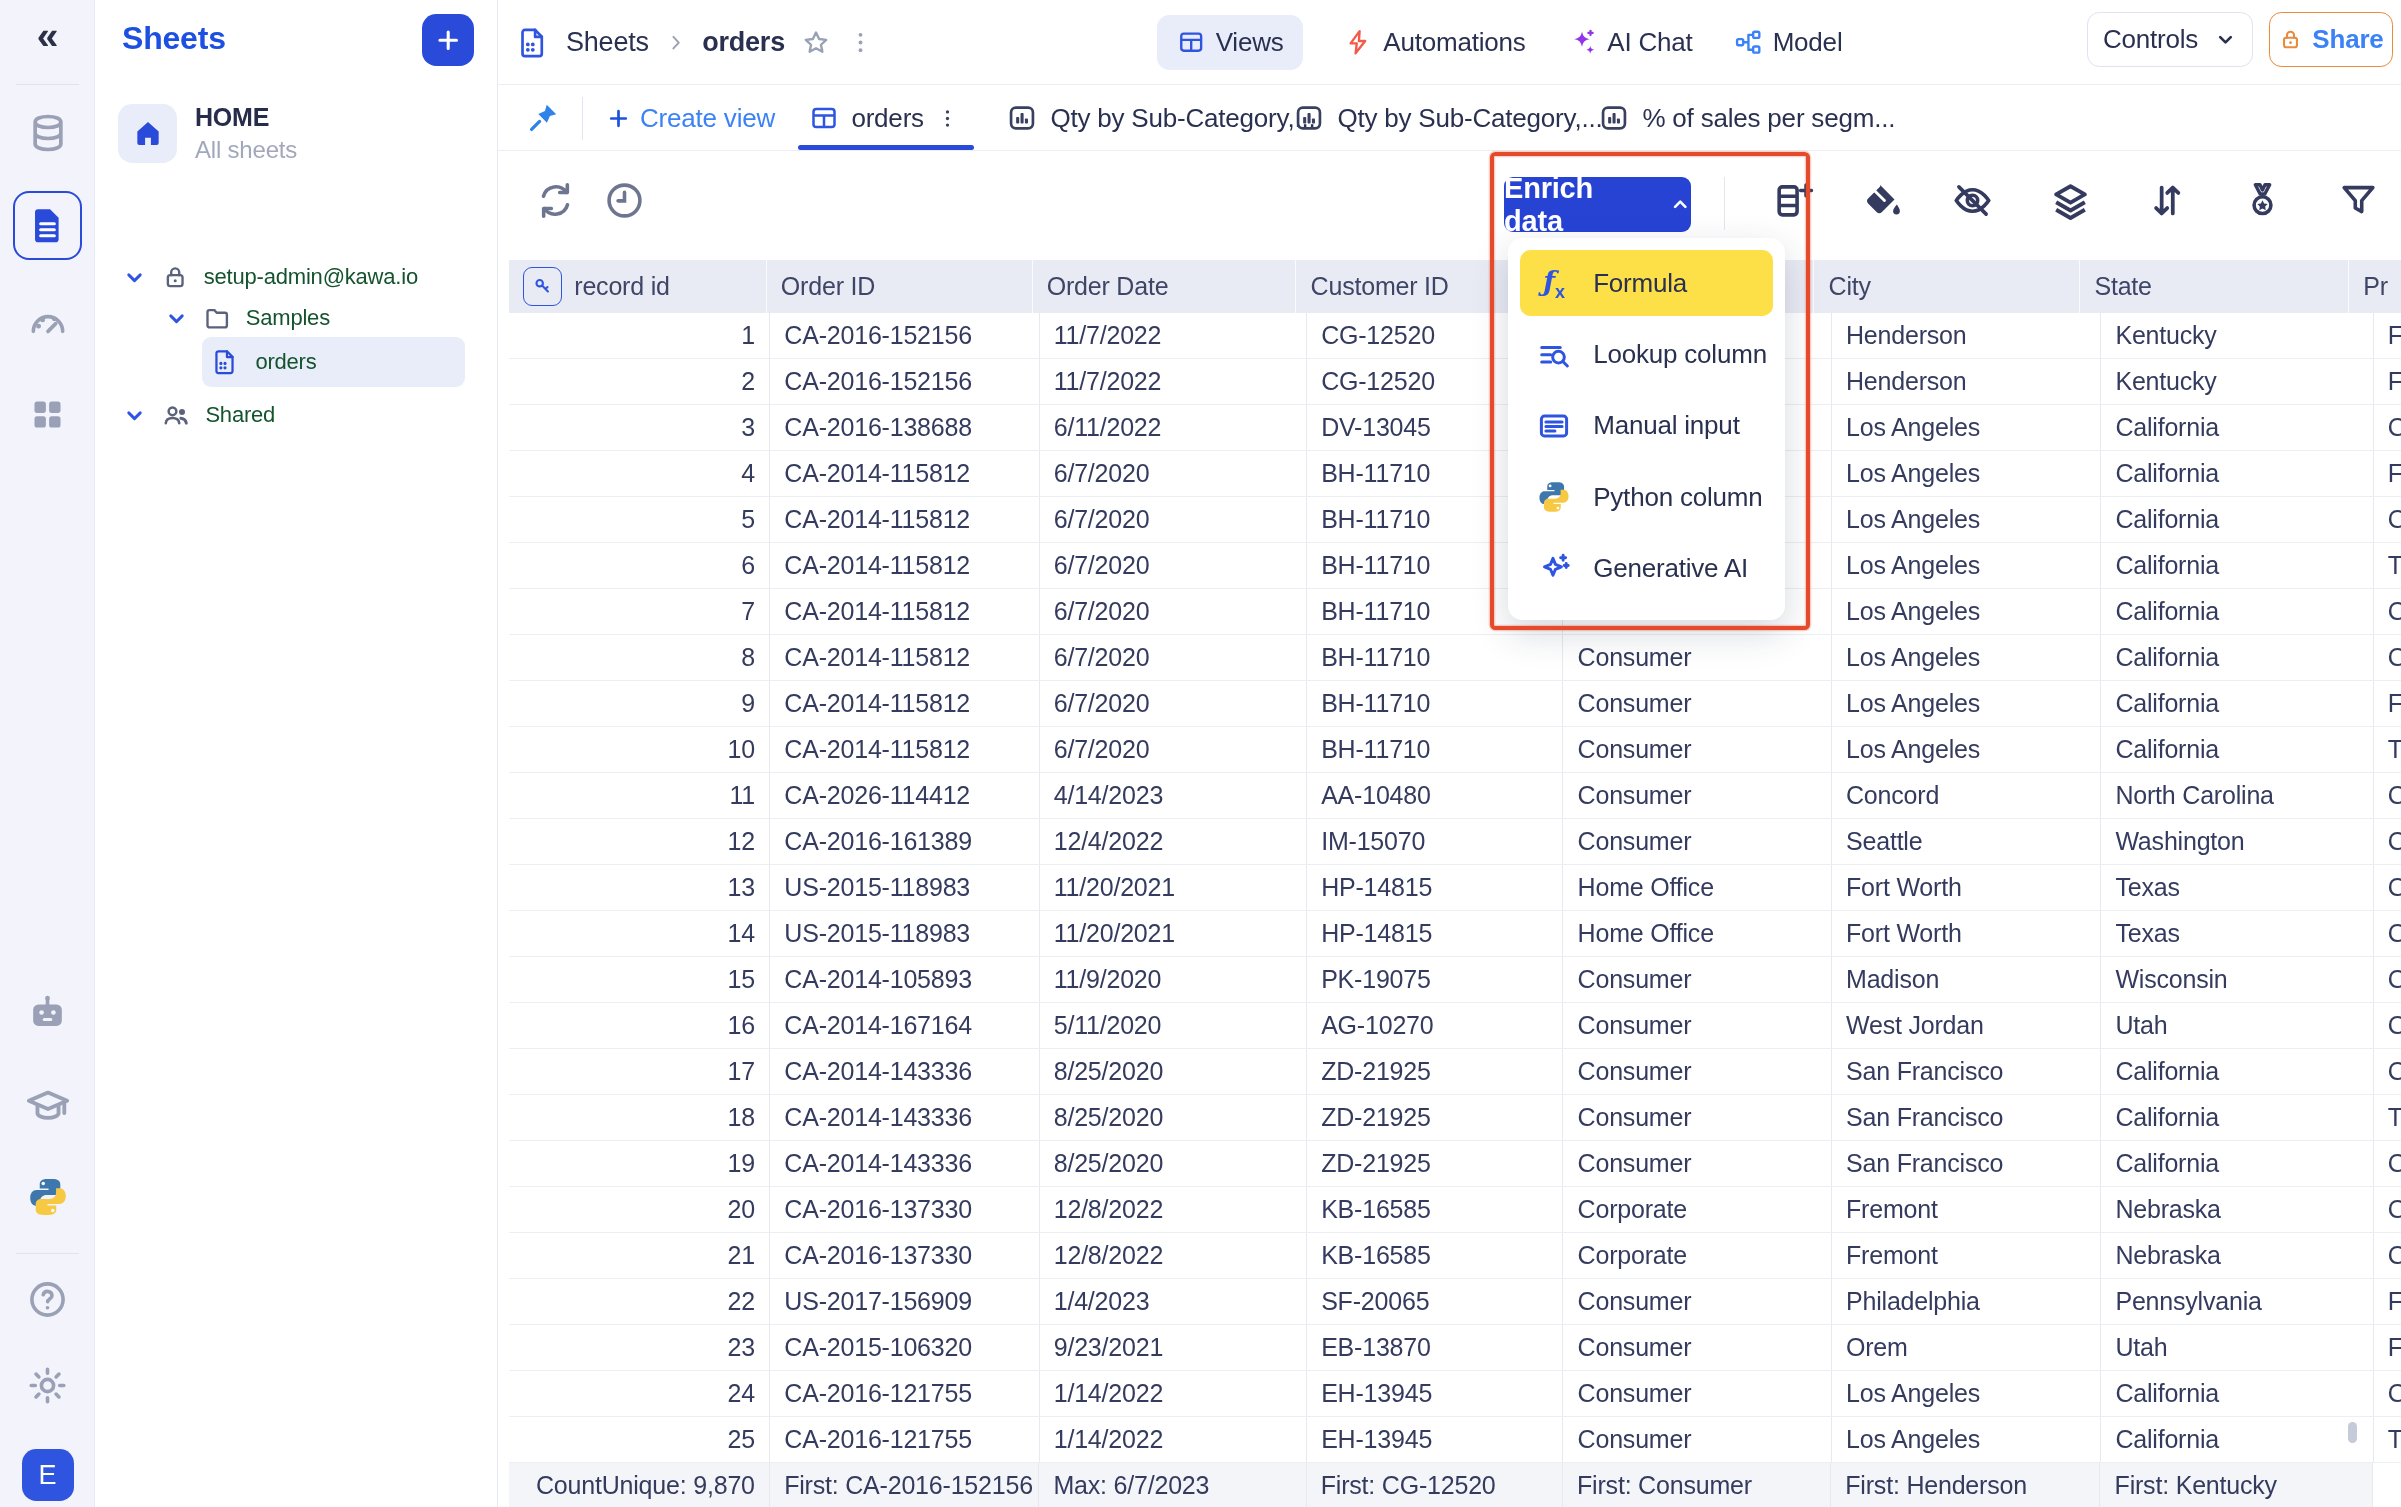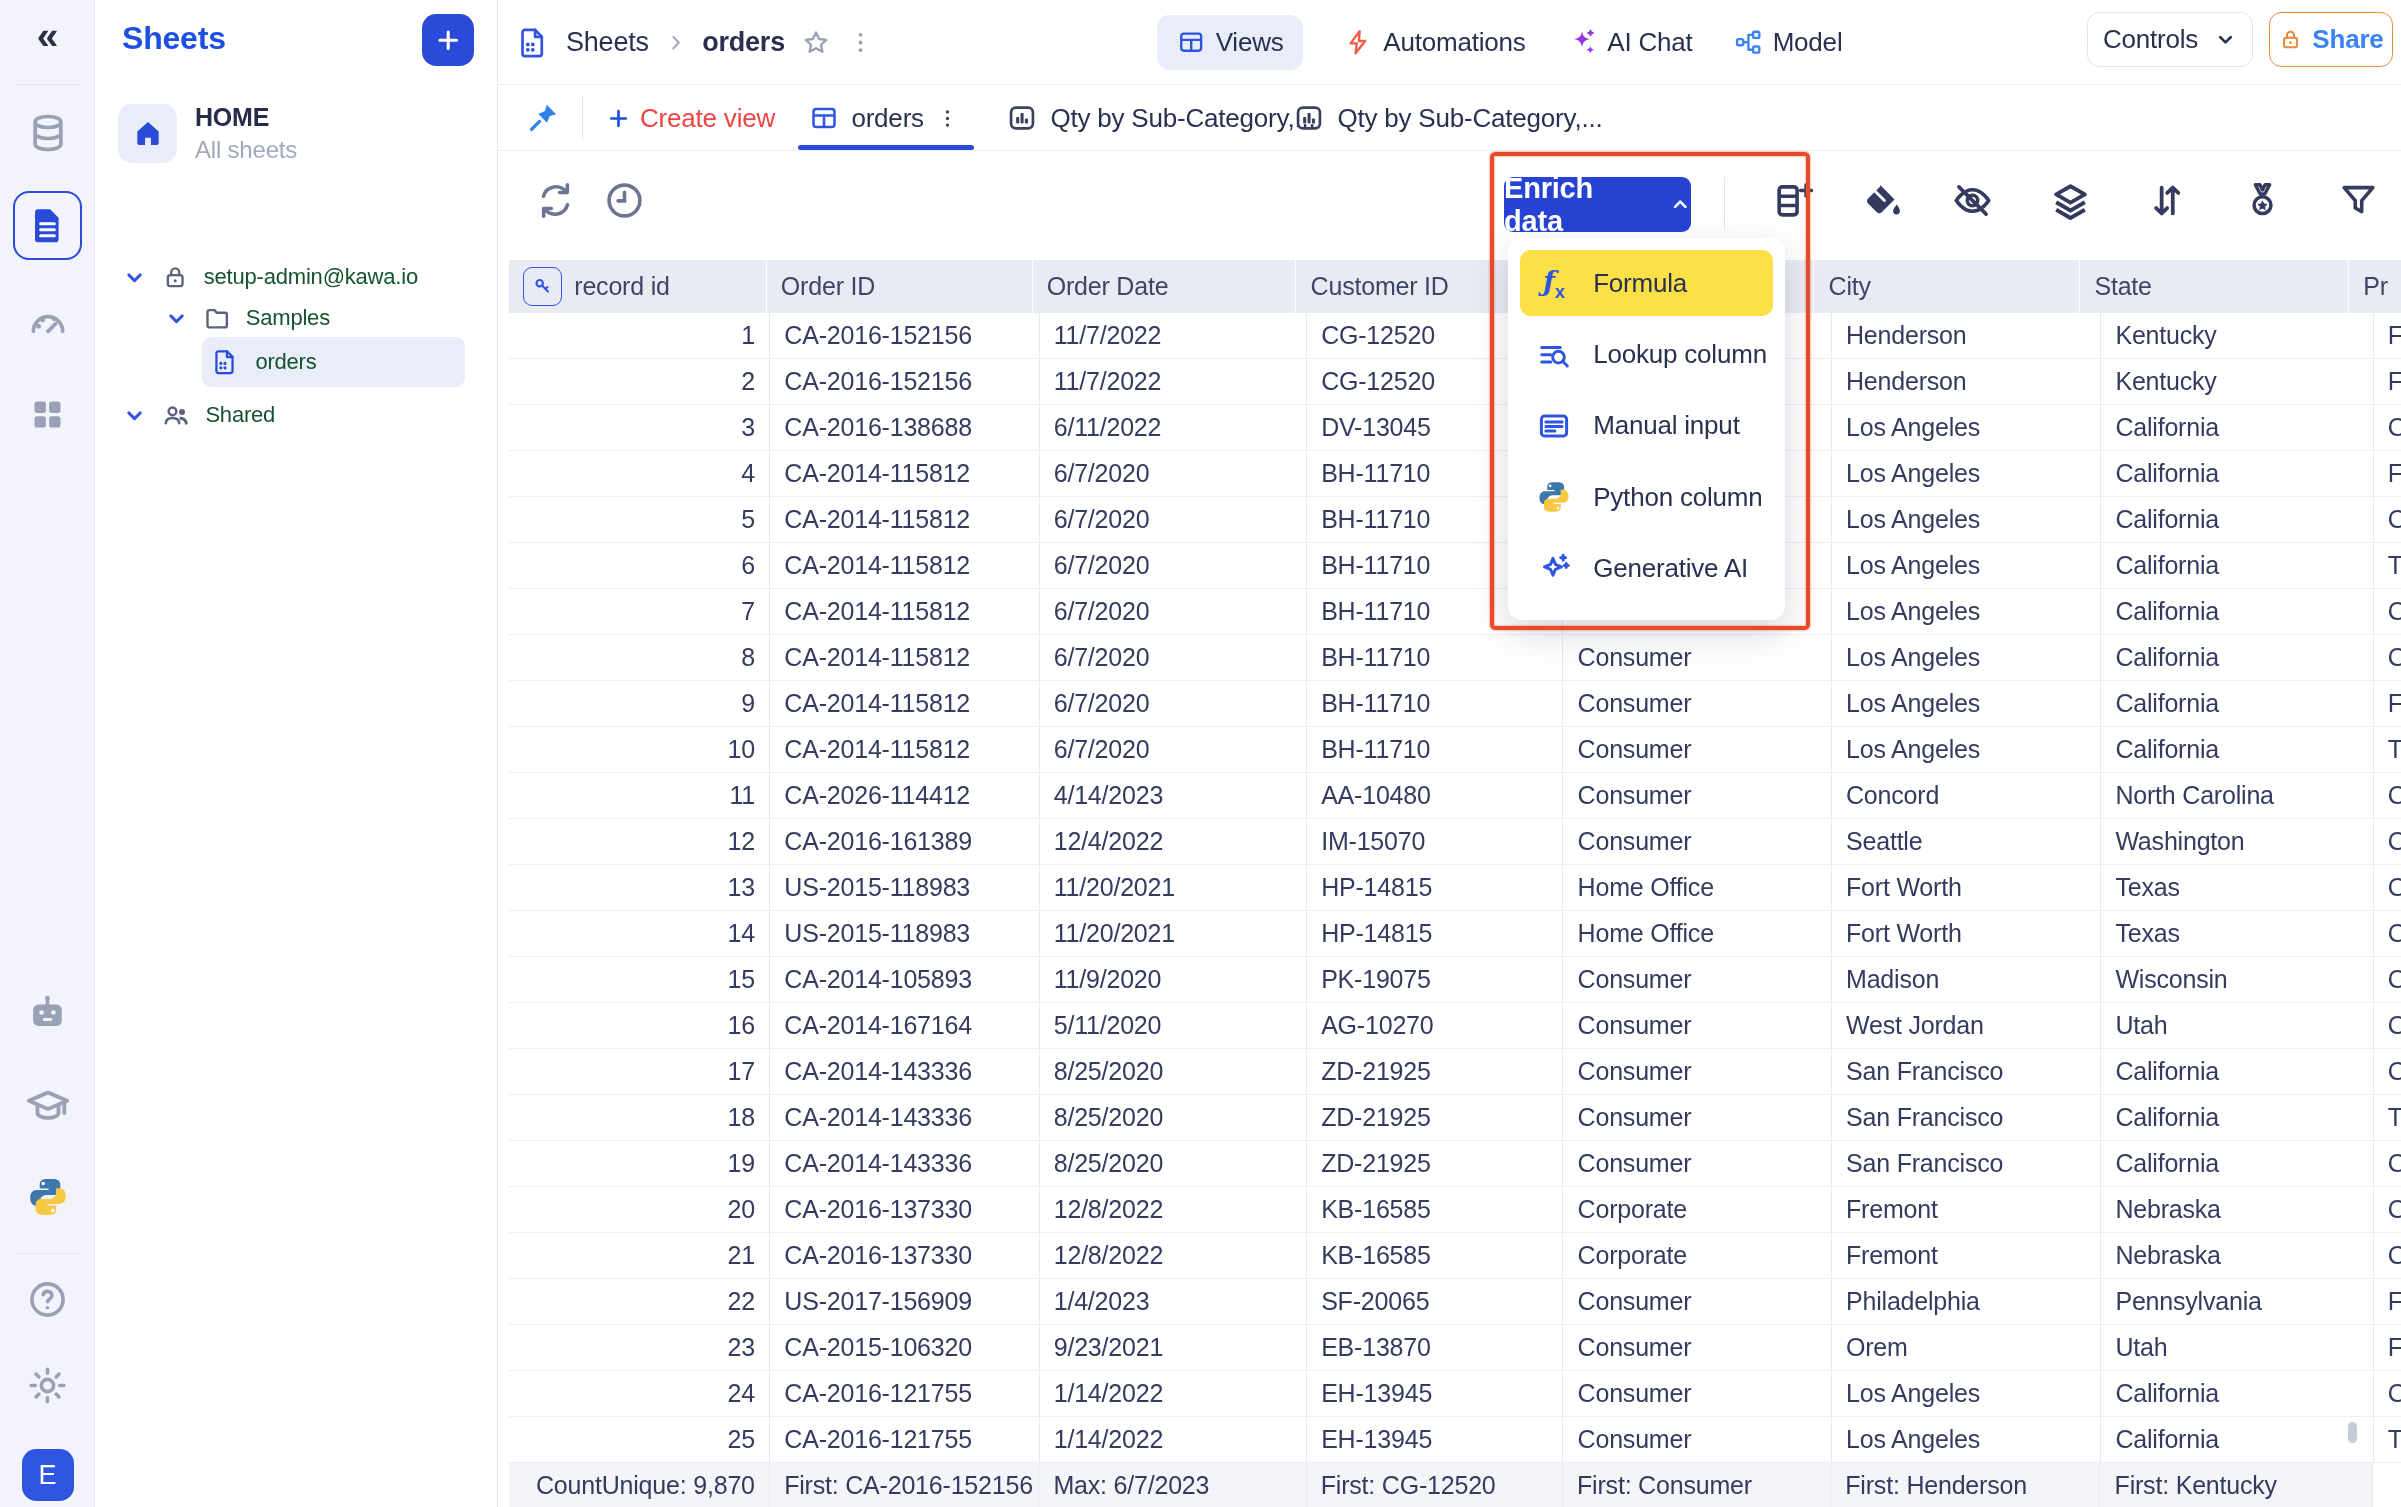--- a/index.html
+++ b/index.html
@@ -56,21 +56,21 @@
                   border:0.9px solid #DFE3EE; border-radius:12.4px; display:flex; align-items:center;
                   justify-content:center; gap:16px; font-size:26px; font-weight:500; color:#2A3050; }
   .btn-share { position:absolute; left:1771px; top:11.6px; width:124px; height:55px;
                border:1.8px solid #E98A3C; border-radius:12.4px; display:flex; align-items:center;
                justify-content:center; gap:9px; font-size:26px; font-weight:bold; color:#3b82f6; }
 
   .tabbar { position:absolute; left:0; top:86px; width:1904px; height:65px; border-bottom:0.9px solid #ECEEF4; }
   .pin { position:absolute; left:27px; top:14.2px; color:#2F82E8; }
   .tab-div { position:absolute; left:84px; top:10.7px; width:0.9px; height:43px; background:#E3E6EE; }
   .create-view { position:absolute; left:108px; top:0; height:64px; display:flex; align-items:center;
-                 gap:9px; color:#ef4444; font-size:26px; font-weight:500; }
+                 gap:9px; color:#3b82f6; font-size:26px; font-weight:500; }
   .tab { position:absolute; top:0; height:64px; display:flex; align-items:center; gap:12.4px; font-size:26px; color:#2A3050; }
   .tab-underline { position:absolute; left:300px; bottom:0; width:176px; height:5.3px; background:#2A4AD9; border-radius:2.7px; }
   .chart-ic { color:#3A4060; }
 
   .toolbar { position:absolute; left:0; top:152px; width:1904px; height:108px; }
   .tool { position:absolute; top:27px; width:43px; height:43px; color:#6E7590; }
   .tool.dark { color:#343B5E; }
   .enrich { position:absolute; left:1006px; top:25px; width:187px; height:55px; background:#2643D4;
             border-radius:9px; color:#fff; display:flex; align-items:center; justify-content:center;
             gap:12.4px; font-size:29px; font-weight:bold; z-index:30; }
@@ -496,20 +496,26 @@
           <use href="#i-chartsq"></use>
         </svg>
       <span>Qty by Sub-Category,...</span>
     </div>
     <div class="tab" style="left:795px">
       <svg class="chart-ic" width="32" height="32" viewBox="0 0 24 24">
           <use href="#i-chartsq"></use>
         </svg>
       <span>Qty by Sub-Category,...</span>
     </div>
+    <div class="tab" style="left:1100px">
+      <svg class="chart-ic" width="32" height="32" viewBox="0 0 24 24">
+          <use href="#i-chartsq"></use>
+        </svg>
+      <span>% of sales per segm...</span>
+    </div>
   </div>
 
   <div class="toolbar">
     <svg class="tool" style="left:36px" viewBox="0 0 24 24">
         <use href="#i-refresh"></use>
       </svg>
     <svg class="tool" style="left:105px" viewBox="0 0 24 24">
         <use href="#i-clock"></use>
       </svg>
     <div class="enrich">

